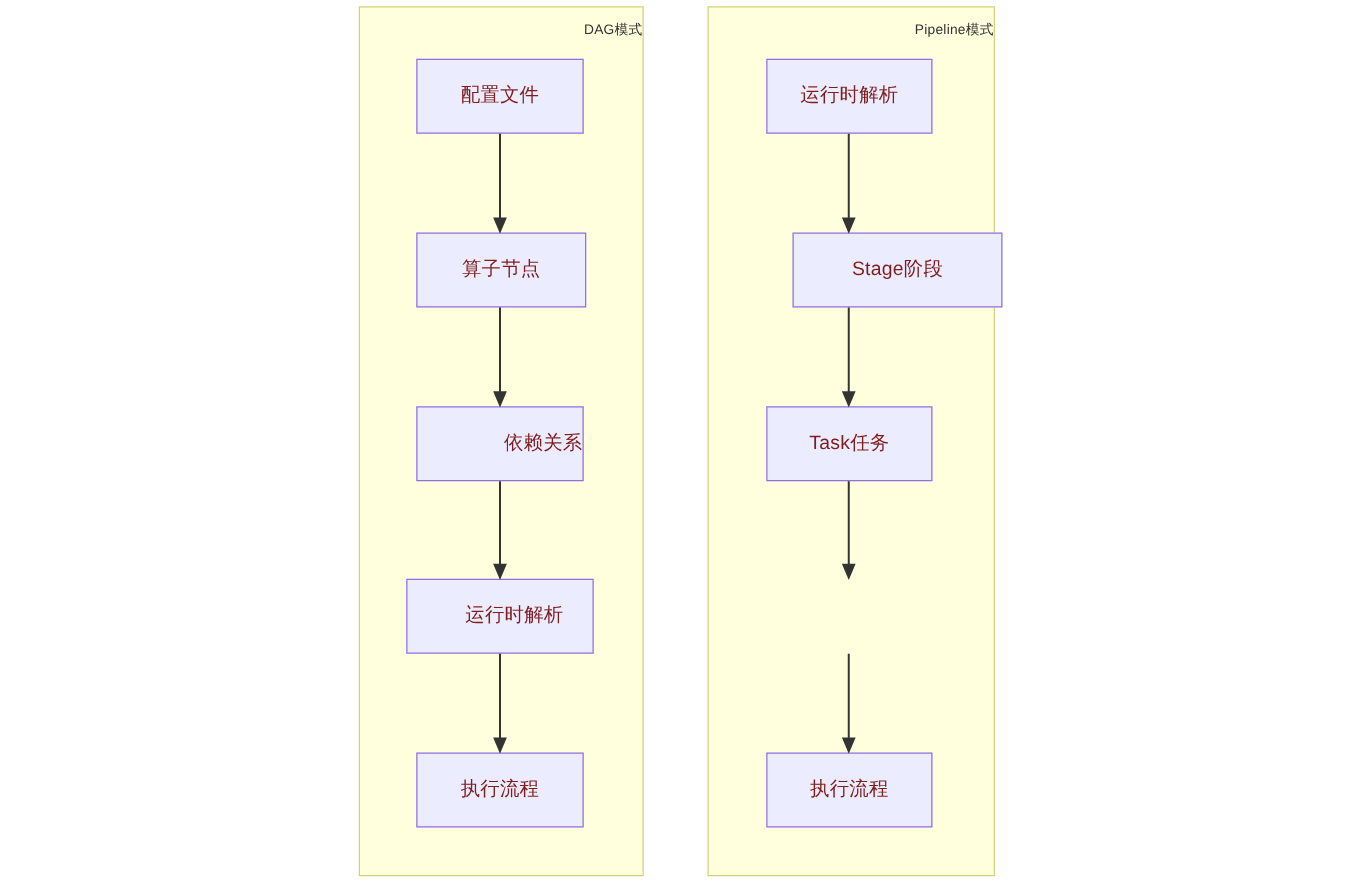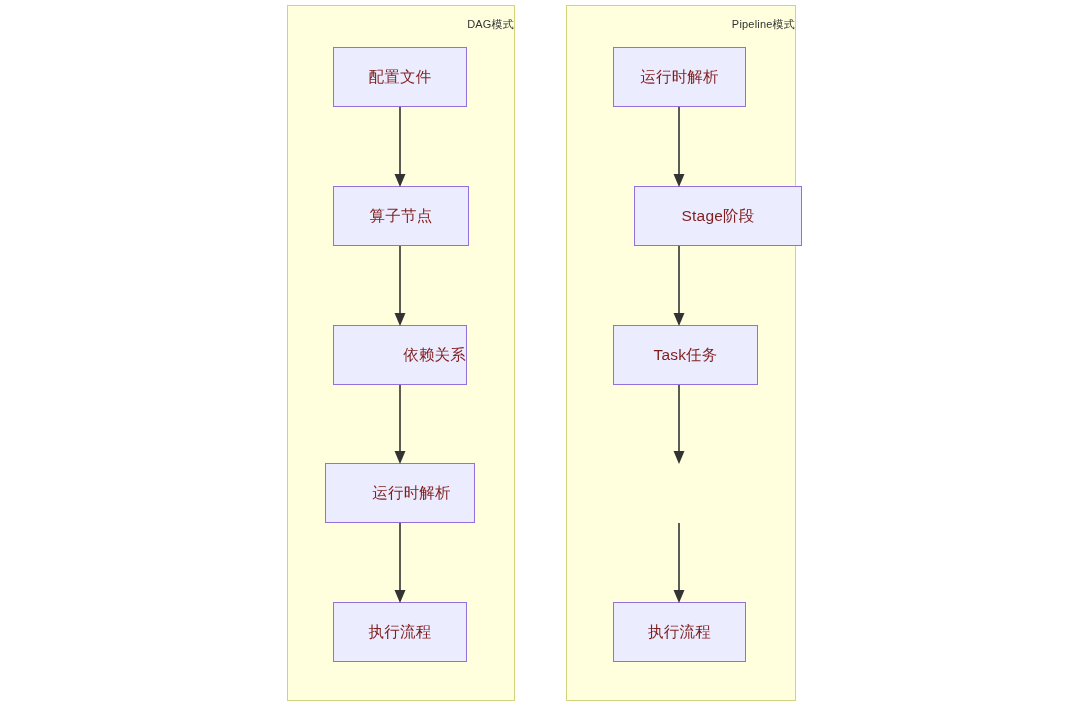--- a/index.html
+++ b/index.html
@@ -103,21 +103,21 @@
   </div>
 
   <div class="node" style="left:613px; top:47px; width:133px; height:60px;">
     <span class="node-label">运行时解析</span>
   </div>
 
   <div class="node" style="left:608px; top:186px; width:168px; height:60px;margin-left:26px;">
     <span class="node-label">Stage阶段</span>
   </div>
 
-  <div class="node" style="left:613px; top:325px; width:145px; height:60px;">
+  <div class="node" style="left:613px; top:325px; width:133px; height:60px;">
     <span class="node-label">Task任务</span>
   </div>
 
 
   <div class="node" style="left:613px; top:602px; width:133px; height:60px;">
     <span class="node-label">执行流程</span>
   </div>
 
   <svg class="edge-svg" viewBox="0 0 1080 710" xmlns="http://www.w3.org/2000/svg">
 

